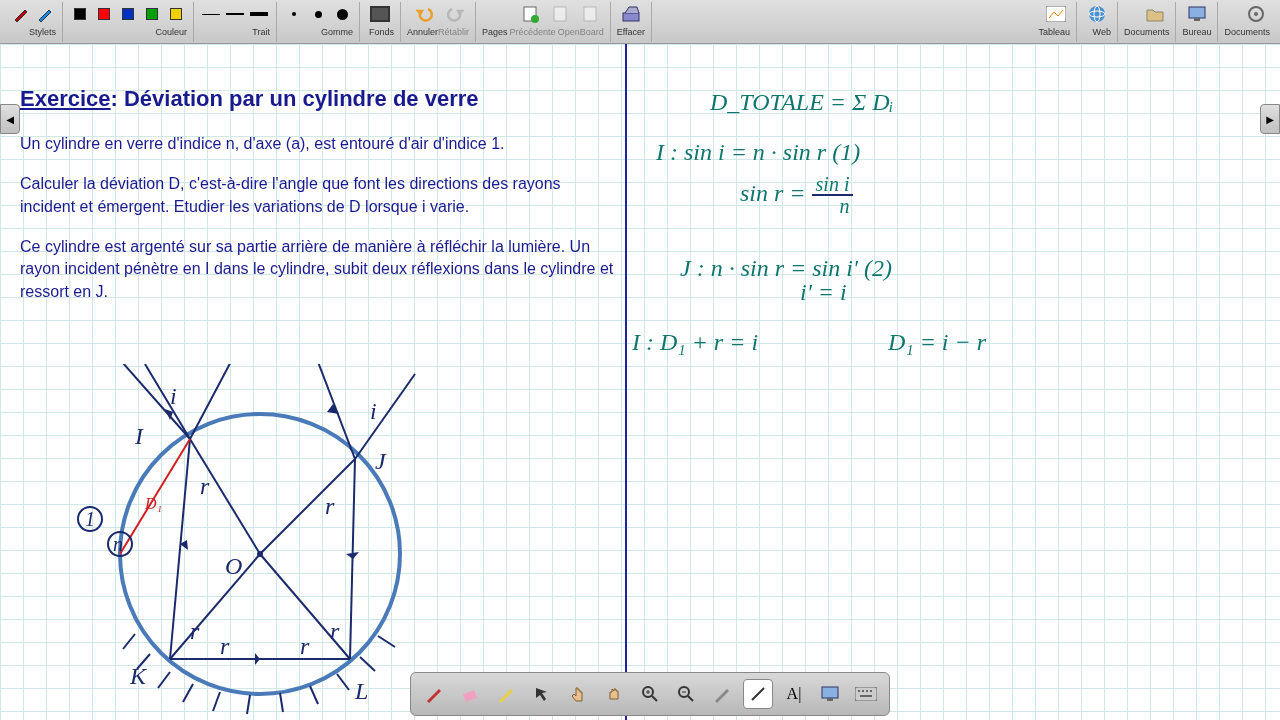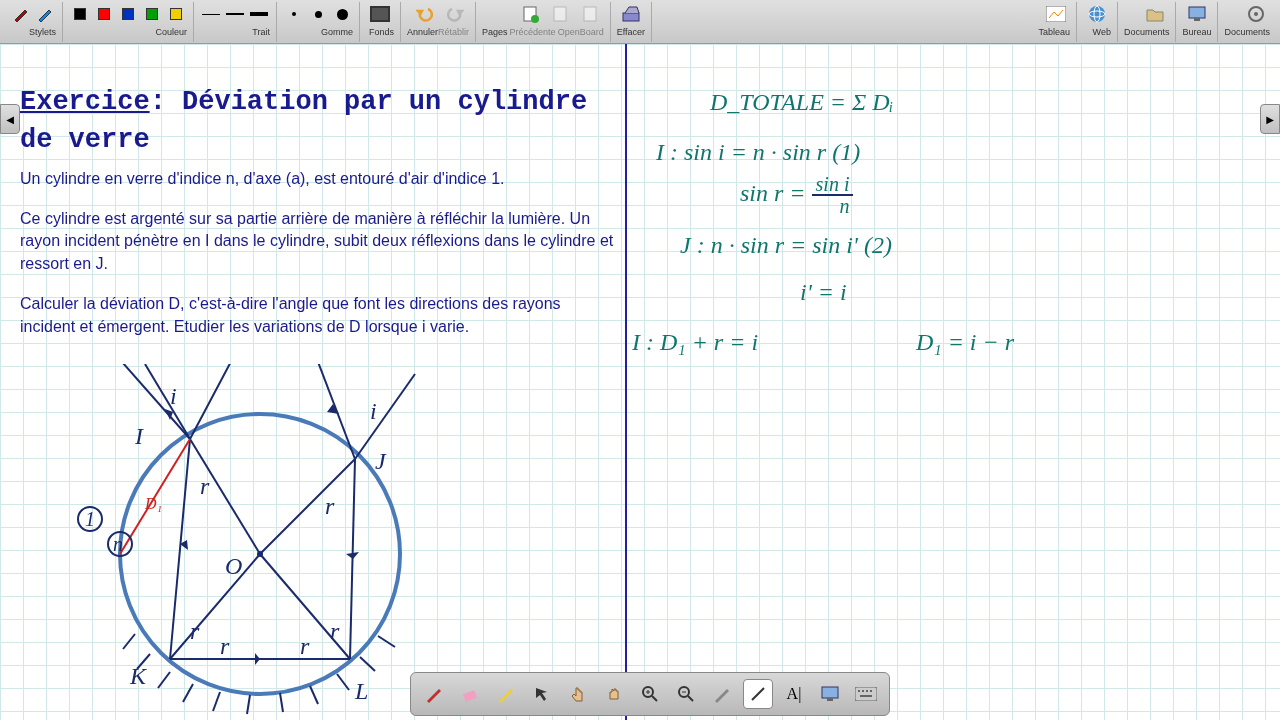--- a/index.html
+++ b/index.html
@@ -26,21 +26,21 @@
   background-size: 23px 23px; }
 .divider { position: absolute; top: 0; bottom: 0; left: 625px; width: 2px; background: #2020a0; }
 
 
 .side-tab { position: absolute; width: 20px; height: 30px; background: linear-gradient(#e0e0e0,#c0c0c0); border: 1px solid #888; display: flex; align-items: center; justify-content: center; font-size: 10px; cursor: pointer; }
 .side-tab.left { left: 0; top: 60px; border-radius: 0 4px 4px 0; }
 .side-tab.right { right: 0; top: 60px; border-radius: 4px 0 0 4px; }
 
 
 .ex-text { position: absolute; left: 20px; top: 40px; width: 600px; color: #1a1a8f; font-size: 16px; line-height: 1.4; }
-.ex-title { font-size: 27px; font-weight: bold; margin-bottom: 8px; font-family: Liberation Mono, monospace; }
+.ex-title { font-size: 22px; font-weight: bold; margin-bottom: 18px; }
 .ex-title .u { text-decoration: underline; }
 .ex-p { margin-bottom: 18px; }
 
 
 .hand { position: absolute; font-family: 'Segoe Script', cursive; color: #0f766e; font-style: italic; font-size: 24px; white-space: nowrap; }
 .frac { display: inline-block; text-align: right; vertical-align: middle; font-size: 20px; line-height: 1; }
 .frac .n { display:block; border-bottom: 2px solid #1a2a6b; padding: 0 4px; }
 .frac .d { display:block; padding: 0 4px; }
 
 
@@ -255,37 +255,37 @@
   <div class="divider"></div>
 
   <div class="side-tab left">◀</div>
   <div class="side-tab right">▶</div>
 
   <div class="ex-text">
     <div class="ex-title">
       <span class="u">Exercice</span><span>:  Déviation par un cylindre de verre</span>
     </div>
     <div class="ex-p">Un cylindre en verre d'indice n, d'axe (a), est entouré d'air d'indice 1.</div>
+    <div class="ex-p">Calculer la déviation D, c'est-à-dire l'angle que font les directions des rayons incident et émergent. Etudier les variations de D lorsque i varie.</div>
     <div class="ex-p">Ce cylindre est argenté sur sa partie arrière de manière à réfléchir la lumière. Un rayon incident pénètre en I dans le cylindre, subit deux réflexions dans le cylindre et ressort en J.</div>
-    <div class="ex-p">Calculer la déviation D, c'est-à-dire l'angle que font les directions des rayons incident et émergent. Etudier les variations de D lorsque i varie.</div>
   </div>
 
   <div class="hand" style="left:710px; top:45px">D_TOTALE  =  Σ Dᵢ</div>
   <div class="hand" style="left:656px; top:95px">I :   sin i = n · sin r   (1)</div>
   <div class="hand" style="left:740px; top:130px">
     <span>sin r  =</span>
     <span class="frac">
       <span class="n">sin i</span>
       <span class="d">n</span>
     </span>
   </div>
-  <div class="hand" style="left:680px; top:188px">J :   n · sin r  =  sin i'  (2)</div>
+  <div class="hand" style="left:680px; top:211px">J :   n · sin r  =  sin i'  (2)</div>
   <div class="hand" style="left:800px; top:235px">i'  =  i</div>
   <div class="hand" style="left:632px; top:285px">I :  D₁ + r  =  i</div>
-  <div class="hand" style="left:916px; top:285px">D₁  =  i − r</div>
+  <div class="hand" style="left:888px; top:285px">D₁  =  i − r</div>
 
   <svg class="diagram" width="360" height="380">
 
     <circle cx="185" cy="190" r="140" fill="none" stroke="#4a7bb8" stroke-width="4"></circle>
 
     <circle cx="185" cy="190" r="3" fill="#1a2a6b"></circle>
 
     <g stroke="#1a2a6b" stroke-width="2">
       <line x1="60" y1="270" x2="48" y2="285"></line>
         <line x1="75" y1="290" x2="62" y2="305"></line>

